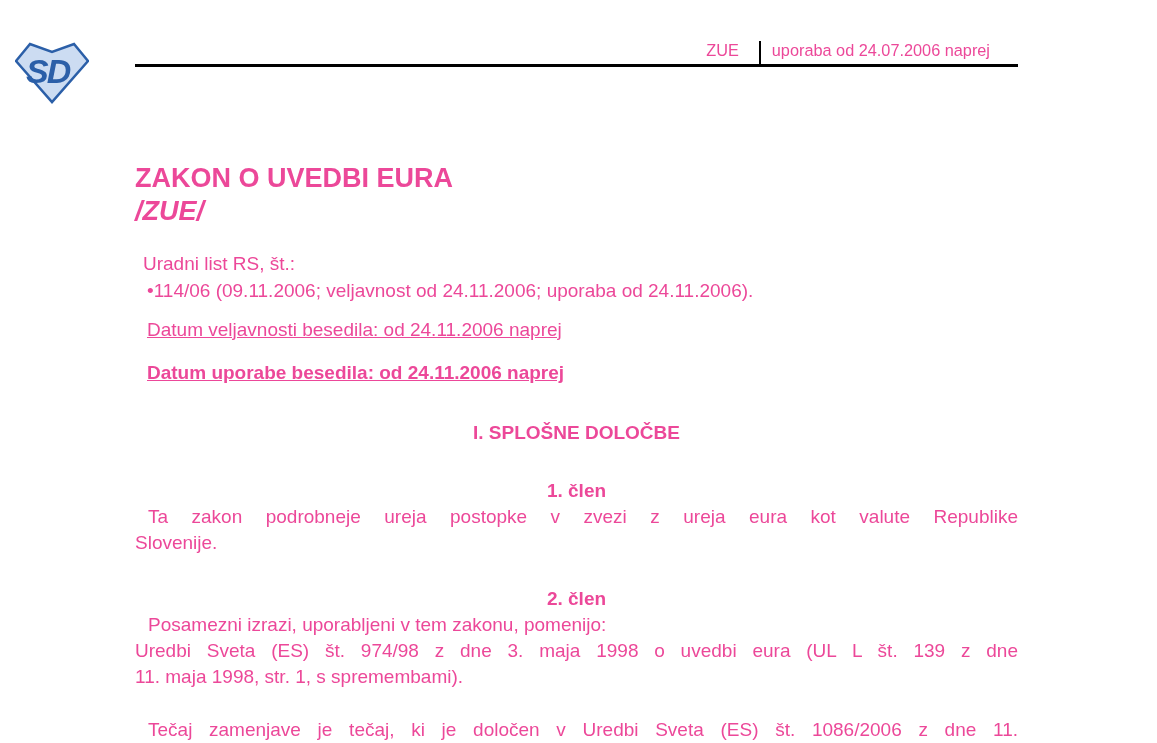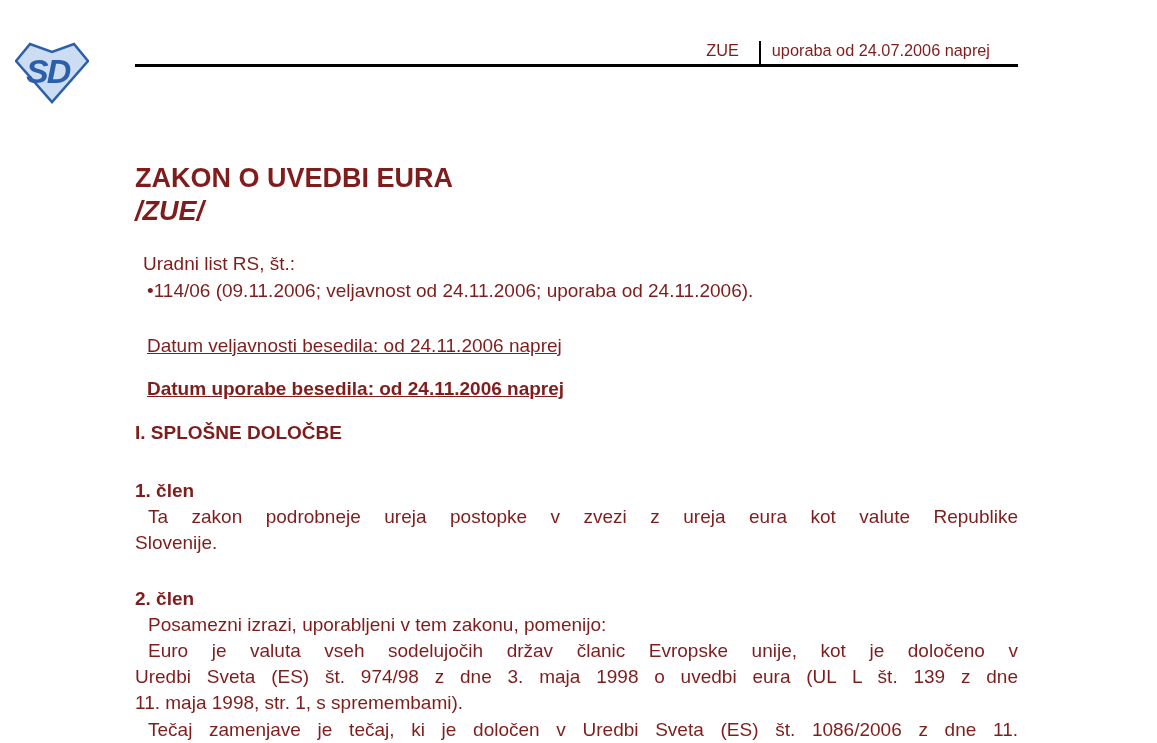--- a/index.html
+++ b/index.html
@@ -1,21 +1,21 @@
 <!DOCTYPE html>
 <html><head>
 <meta charset="utf-8">
 <style>
   html, body { margin: 0; padding: 0; }
   #page {
     position: relative;
     width: 1157px;
     height: 743px;
     background: #ffffff;
-    color: #7f1d1d;
+    color: #ec4899;
     font-family: "Liberation Sans", "DejaVu Sans", sans-serif;
     overflow: hidden;
   }
   .abs { position: absolute; }
 
   
   #logo { left: 15px; top: 40px; width: 74px; height: 64px; }
   #header-row {
     top: 41px; right: 167px; height: 23px;
     display: flex; align-items: flex-start;
@@ -29,23 +29,23 @@
   #title-block {
     left: 135px; top: 162px; width: 883px;
     text-align: left; font-weight: bold;
     font-size: 27px; line-height: 33px;
   }
   #title-line2 { font-style: italic; }
 
   
   .bodytxt { font-size: 19px; line-height: 26px; }
   .w { left: 135px; width: 883px; }
-  .center { text-align: left; }
+  .center { text-align: center; }
   .bold { font-weight: bold; }
-  .underline { text-decoration: underline; margin-top: 16px; }
+  .underline { text-decoration: underline; }
   .jline { text-align: justify; text-align-last: justify; }
   .plainline { text-align: left; }
   .indent { text-indent: 13px; }
   .nowrap { white-space: nowrap; }
 </style>
 </head>
 <body>
 
 <div id="page">
 
@@ -77,20 +77,19 @@
   <div class="abs bodytxt w center bold" style="top:478px;">1. člen</div>
   <div class="abs bodytxt w" style="top:504px;">
     <div class="jline indent">Ta zakon podrobneje ureja postopke v zvezi z ureja eura kot valute Republike</div>
     <div class="plainline">Slovenije.</div>
   </div>
 
   <div class="abs bodytxt w center bold" style="top:586px;">2. člen</div>
   <div class="abs bodytxt w plainline indent" style="top:612px;">Posamezni izrazi, uporabljeni v tem zakonu, pomenijo:</div>
 
   <div class="abs bodytxt w" style="top:638px;">
-    <div class="jline indent">Euro je valuta vseh sodelujočih držav članic Evropske unije, kot je določeno v</div>
     <div class="jline">Uredbi Sveta (ES) št. 974/98 z dne 3. maja 1998 o uvedbi eura (UL L št. 139 z dne</div>
     <div class="plainline">11. maja 1998, str. 1, s spremembami).</div>
   </div>
 
   <div class="abs bodytxt w jline indent" style="top:717px;">Tečaj zamenjave je tečaj, ki je določen v Uredbi Sveta (ES) št. 1086/2006 z dne 11.</div>
 
 </div>
 
 </body></html>

